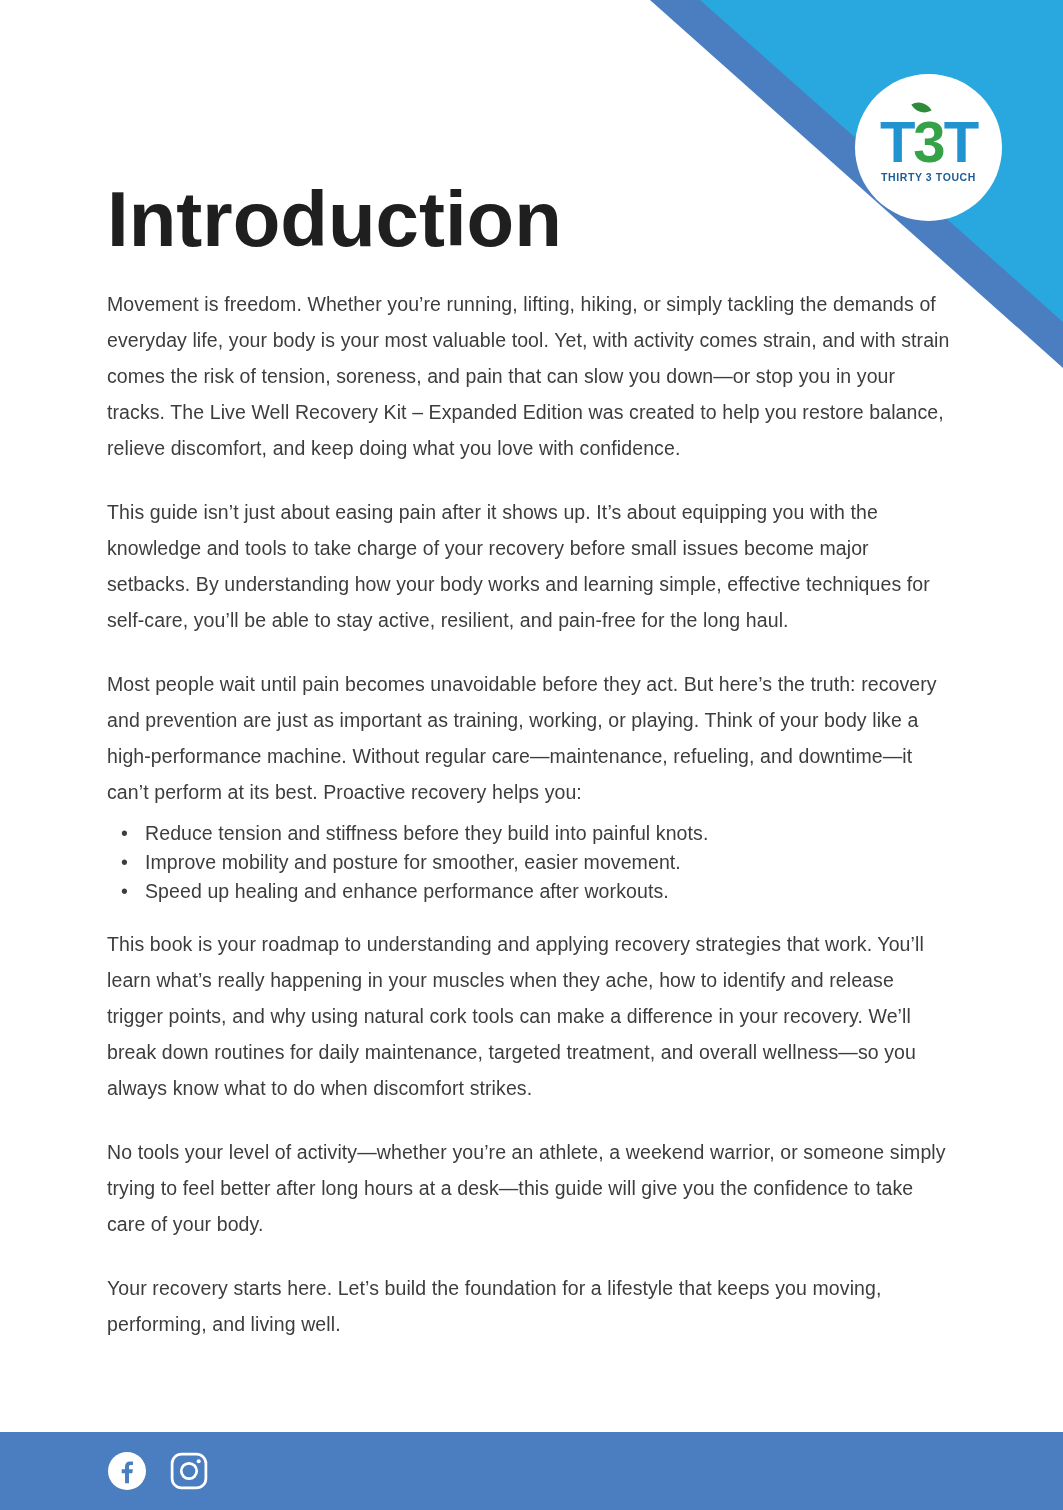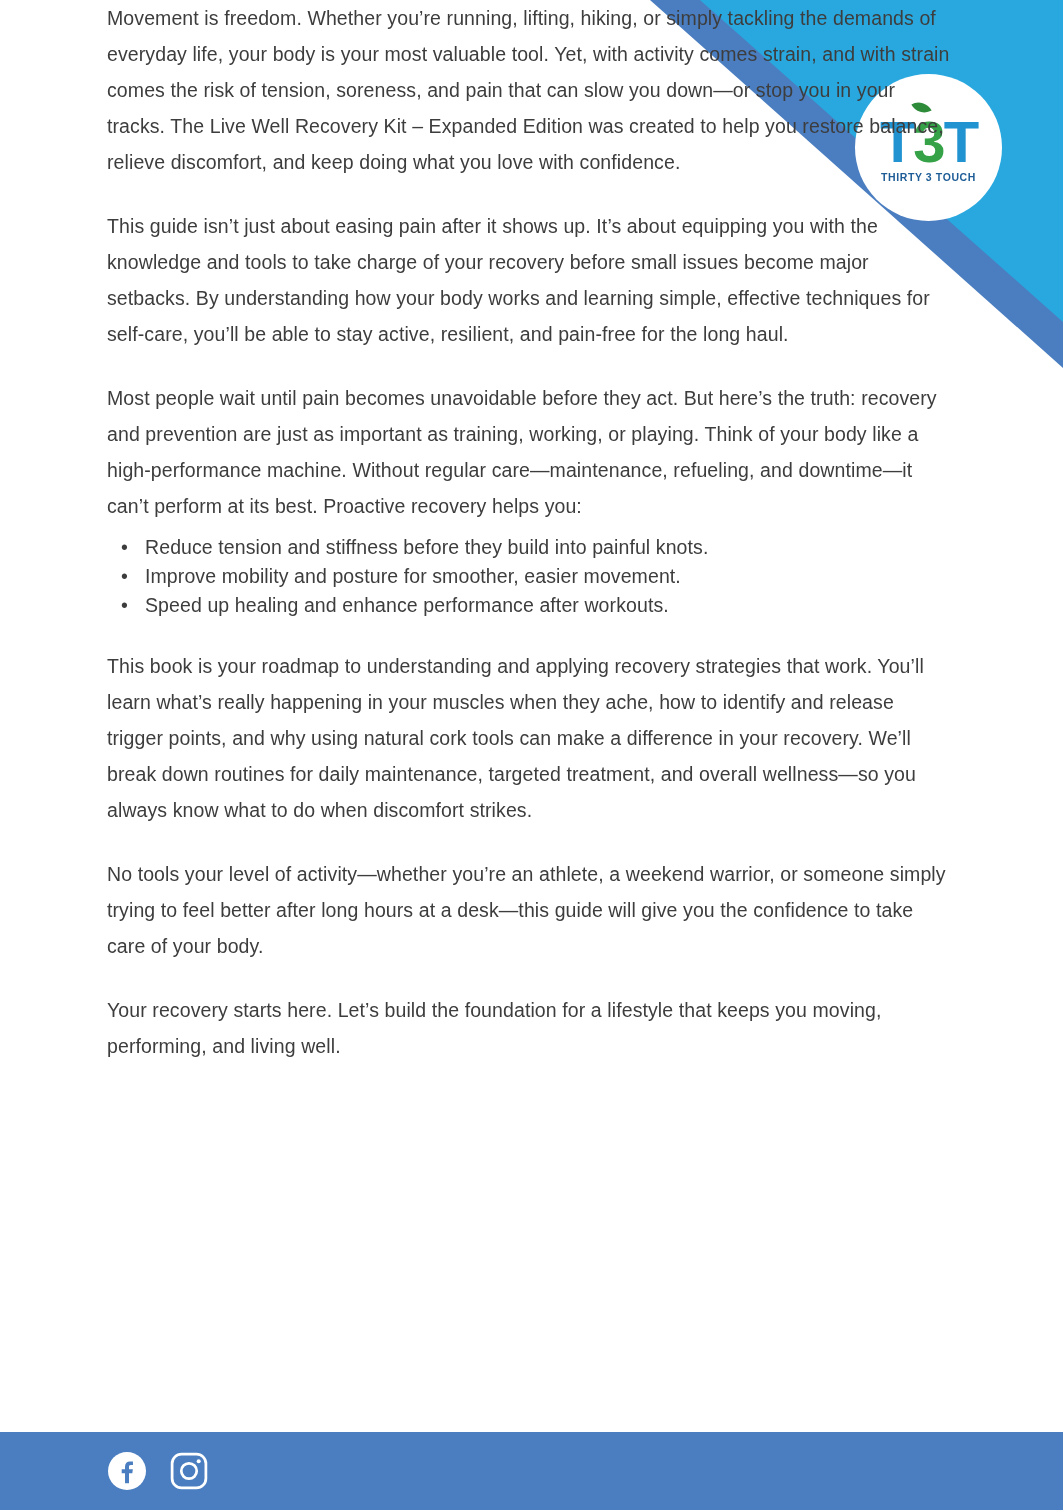--- a/index.html
+++ b/index.html
@@ -83,21 +83,21 @@
   .content p {
     font-size: 19.5px;
     line-height: 36px;
     letter-spacing: 0.1px;
     margin-bottom: 28px;
   }
   .content p.no-gap { margin-bottom: 9px; }
 
   .bullet-list {
     list-style: none;
-    margin-bottom: 28px;
+    margin-bottom: 20px;
   }
   .bullet-list li {
     position: relative;
     padding-left: 38px;
     font-size: 19.5px;
     line-height: 29px;
     letter-spacing: 0.1px;
   }
   .bullet-list li::before {
     content: "\2022";
@@ -135,20 +135,21 @@
 </svg>
 
 <div class="logo-badge">
   <div class="logo-mark">
     <span class="logo-t">T</span><span class="logo-3"><span class="logo-leaf"></span><span>3</span></span><span class="logo-t">T</span>
   </div>
   <div class="logo-name">THIRTY 3 TOUCH</div>
 </div>
 
 <div class="content">
+  <h1 class="page-title">Introduction</h1>
 
   <p>Movement is freedom. Whether you’re running, lifting, hiking, or simply tackling the demands of everyday life, your body is your most valuable tool. Yet, with activity comes strain, and with strain comes the risk of tension, soreness, and pain that can slow you down—or stop you in your tracks. The Live Well Recovery Kit – Expanded Edition was created to help you restore balance, relieve discomfort, and keep doing what you love with confidence.</p>
   <p>This guide isn’t just about easing pain after it shows up. It’s about equipping you with the knowledge and tools to take charge of your recovery before small issues become major setbacks. By understanding how your body works and learning simple, effective techniques for self-care, you’ll be able to stay active, resilient, and pain-free for the long haul.</p>
   <p class="no-gap">Most people wait until pain becomes unavoidable before they act. But here’s the truth: recovery and prevention are just as important as training, working, or playing. Think of your body like a high-performance machine. Without regular care—maintenance, refueling, and downtime—it can’t perform at its best. Proactive recovery helps you:</p>
 
   <ul class="bullet-list">
     <li>Reduce tension and stiffness before they build into painful knots.</li>
     <li>Improve mobility and posture for smoother, easier movement.</li>
     <li>Speed up healing and enhance performance after workouts.</li>
   </ul>

